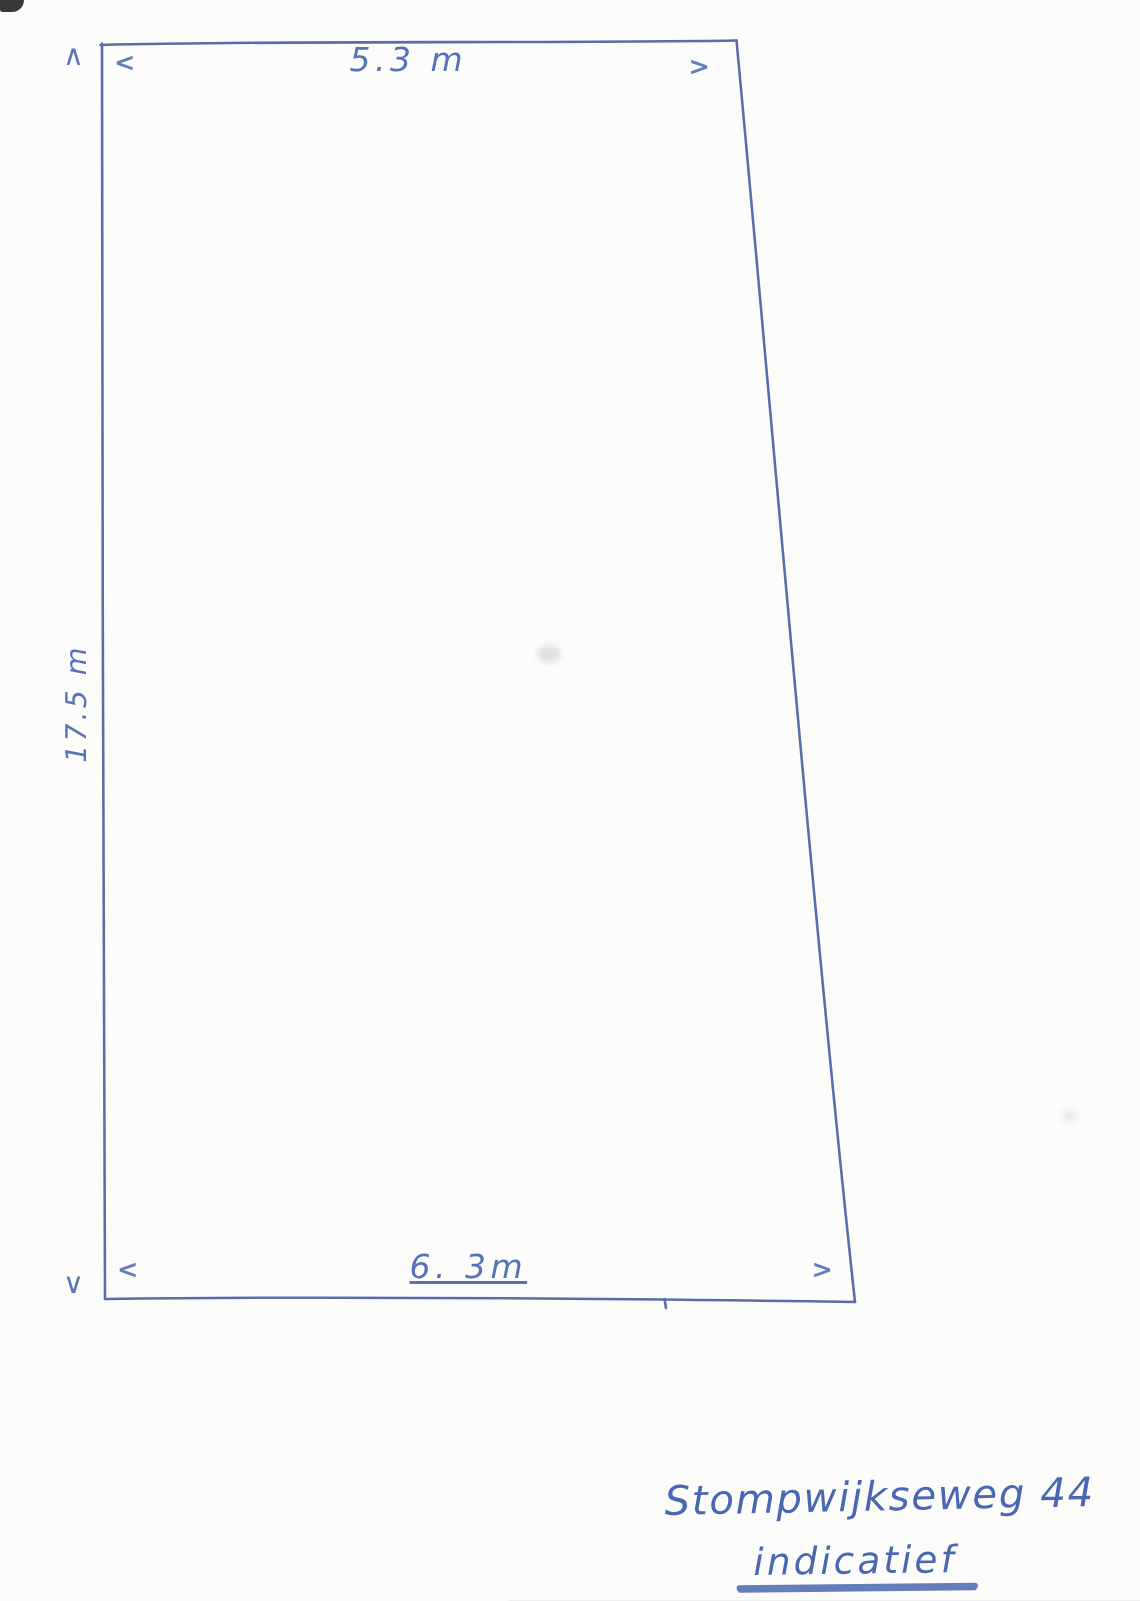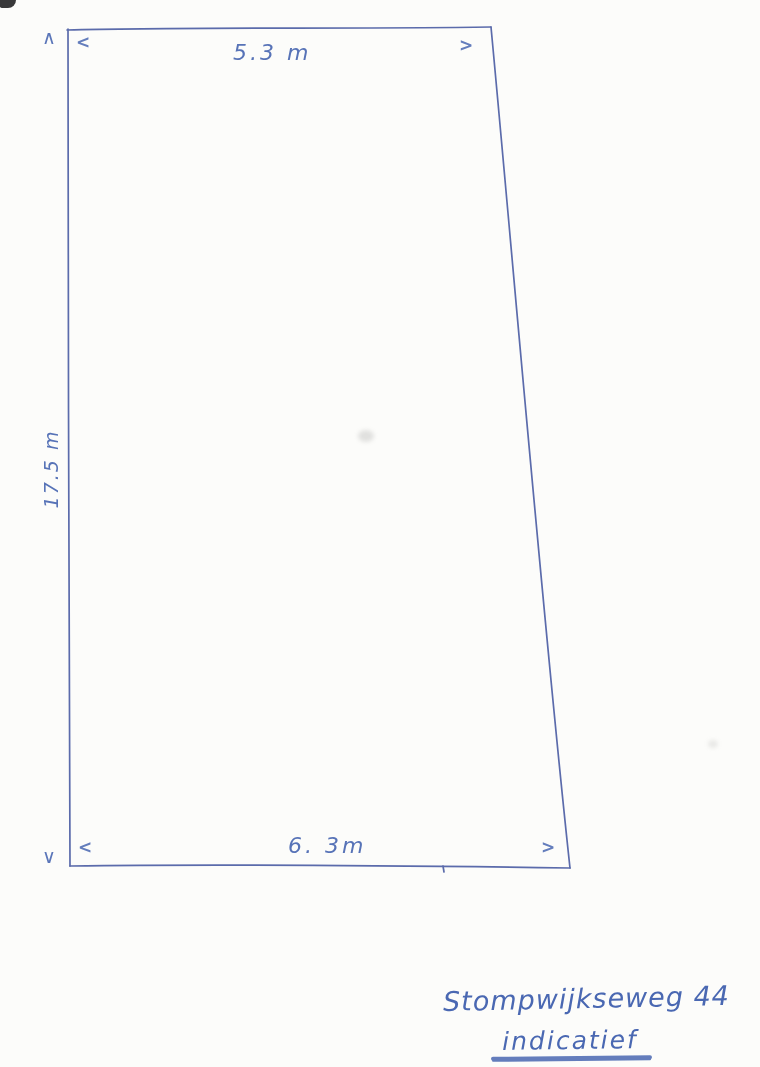--- a/index.html
+++ b/index.html
@@ -104,25 +104,25 @@
 
     <path d="M 70 866 C 69 620, 68 290, 68 29"></path>
 
     <path d="M 443 866 l 1 6"></path>
   </svg>
 
   <span class="hand arrow" style="left:42px; top:26px;">∧</span>
   <span class="hand arrow" style="left:42px; top:845px;">∨</span>
 
   <span class="hand caret" style="left:76px; top:32px;">&lt;</span>
-  <span class="hand dim" style="left:233px; top:40px;font-style:italic;">5.3 m</span>
+  <span class="hand dim" style="left:233px; top:28px;font-style:italic;">5.3 m</span>
   <span class="hand caret" style="left:459px; top:35px;">&gt;</span>
 
   <span class="hand caret" style="left:78px; top:837px;">&lt;</span>
-  <span class="hand dim" style="left:288px; top:833px;">6. 3m</span>
+  <span class="hand dim" style="left:273px; top:833px;text-decoration:underline;">6. 3m</span>
   <span class="hand caret" style="left:541px; top:837px;">&gt;</span>
 
   <span class="hand dim dim-left">17.5 m</span>
 
   <span class="hand caption-address">Stompwijkseweg 44</span>
   <span class="hand caption-note">indicatief</span>
   <div class="caption-underline"></div>
 
   <div class="smudge smudge-center"></div>
   <div class="smudge smudge-right"></div>

